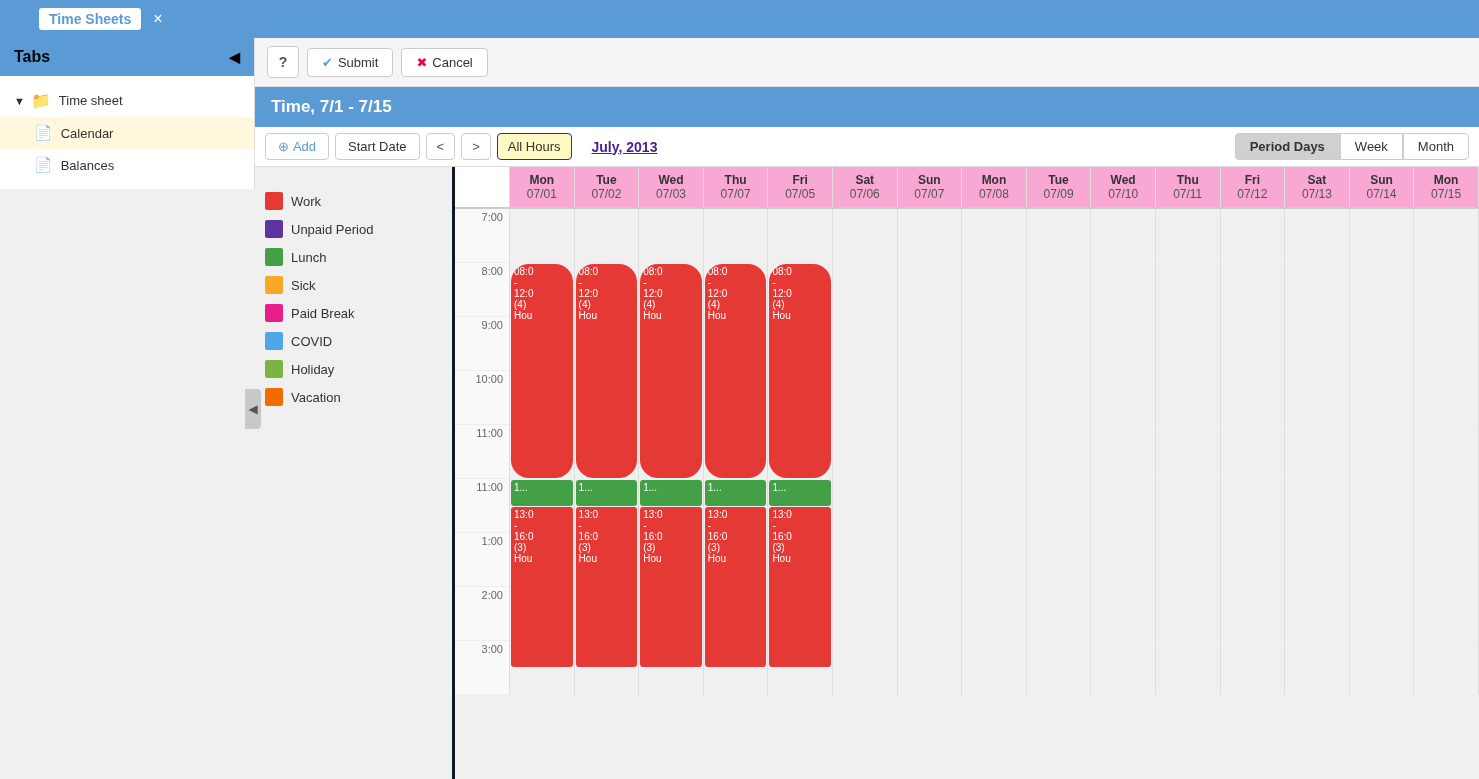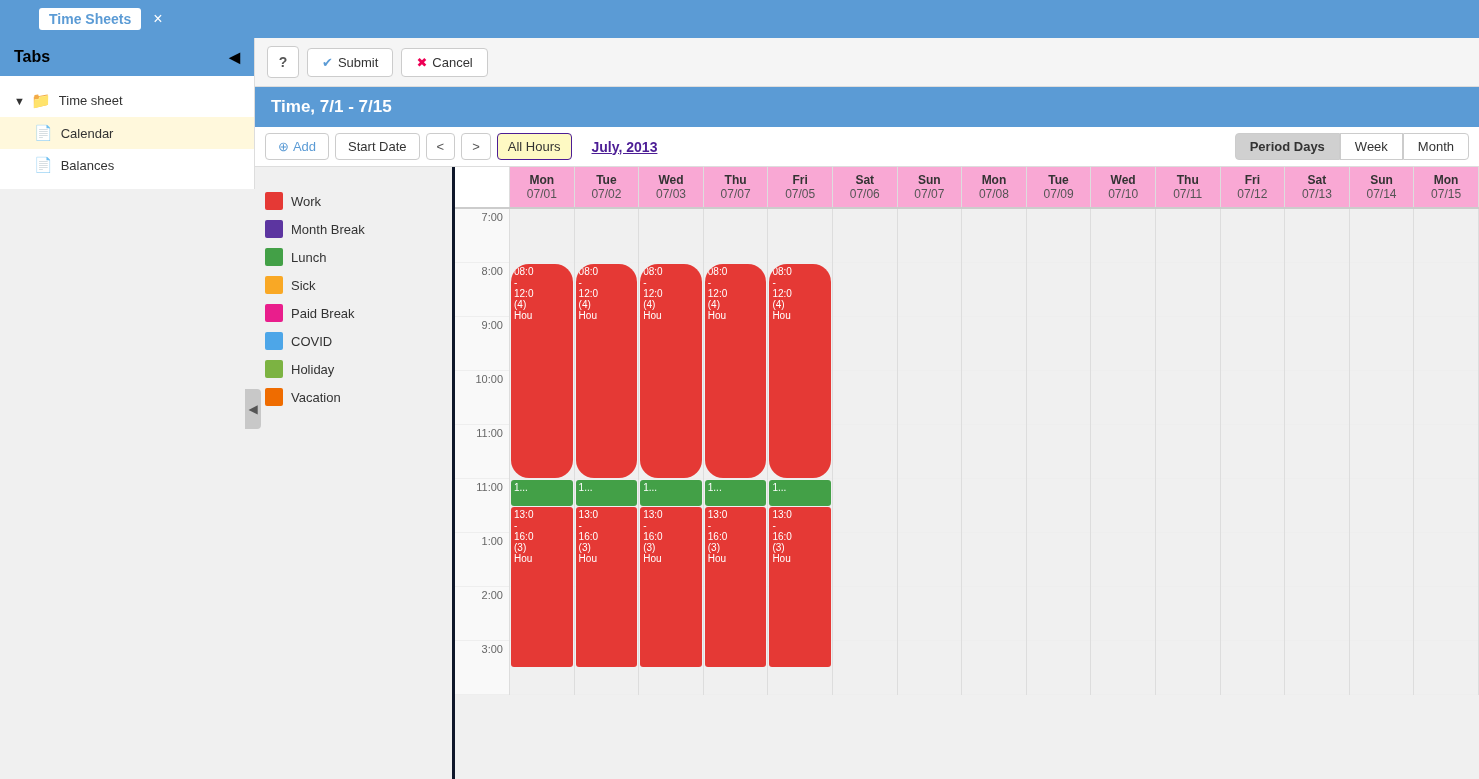--- a/index.html
+++ b/index.html
@@ -433,21 +433,21 @@
 
     <div class="cal-area">
 
       <div class="legend">
         <div class="legend-item">
           <div class="legend-color" style="background:#e53935;"></div>
           <span>Work</span>
         </div>
         <div class="legend-item">
           <div class="legend-color" style="background:#5c35a0;"></div>
-          <span>Month Break</span>
+          <span>Unpaid Period</span>
         </div>
         <div class="legend-item">
           <div class="legend-color" style="background:#43a047;"></div>
           <span>Lunch</span>
         </div>
         <div class="legend-item">
           <div class="legend-color" style="background:#f9a825;"></div>
           <span>Sick</span>
         </div>
         <div class="legend-item">

